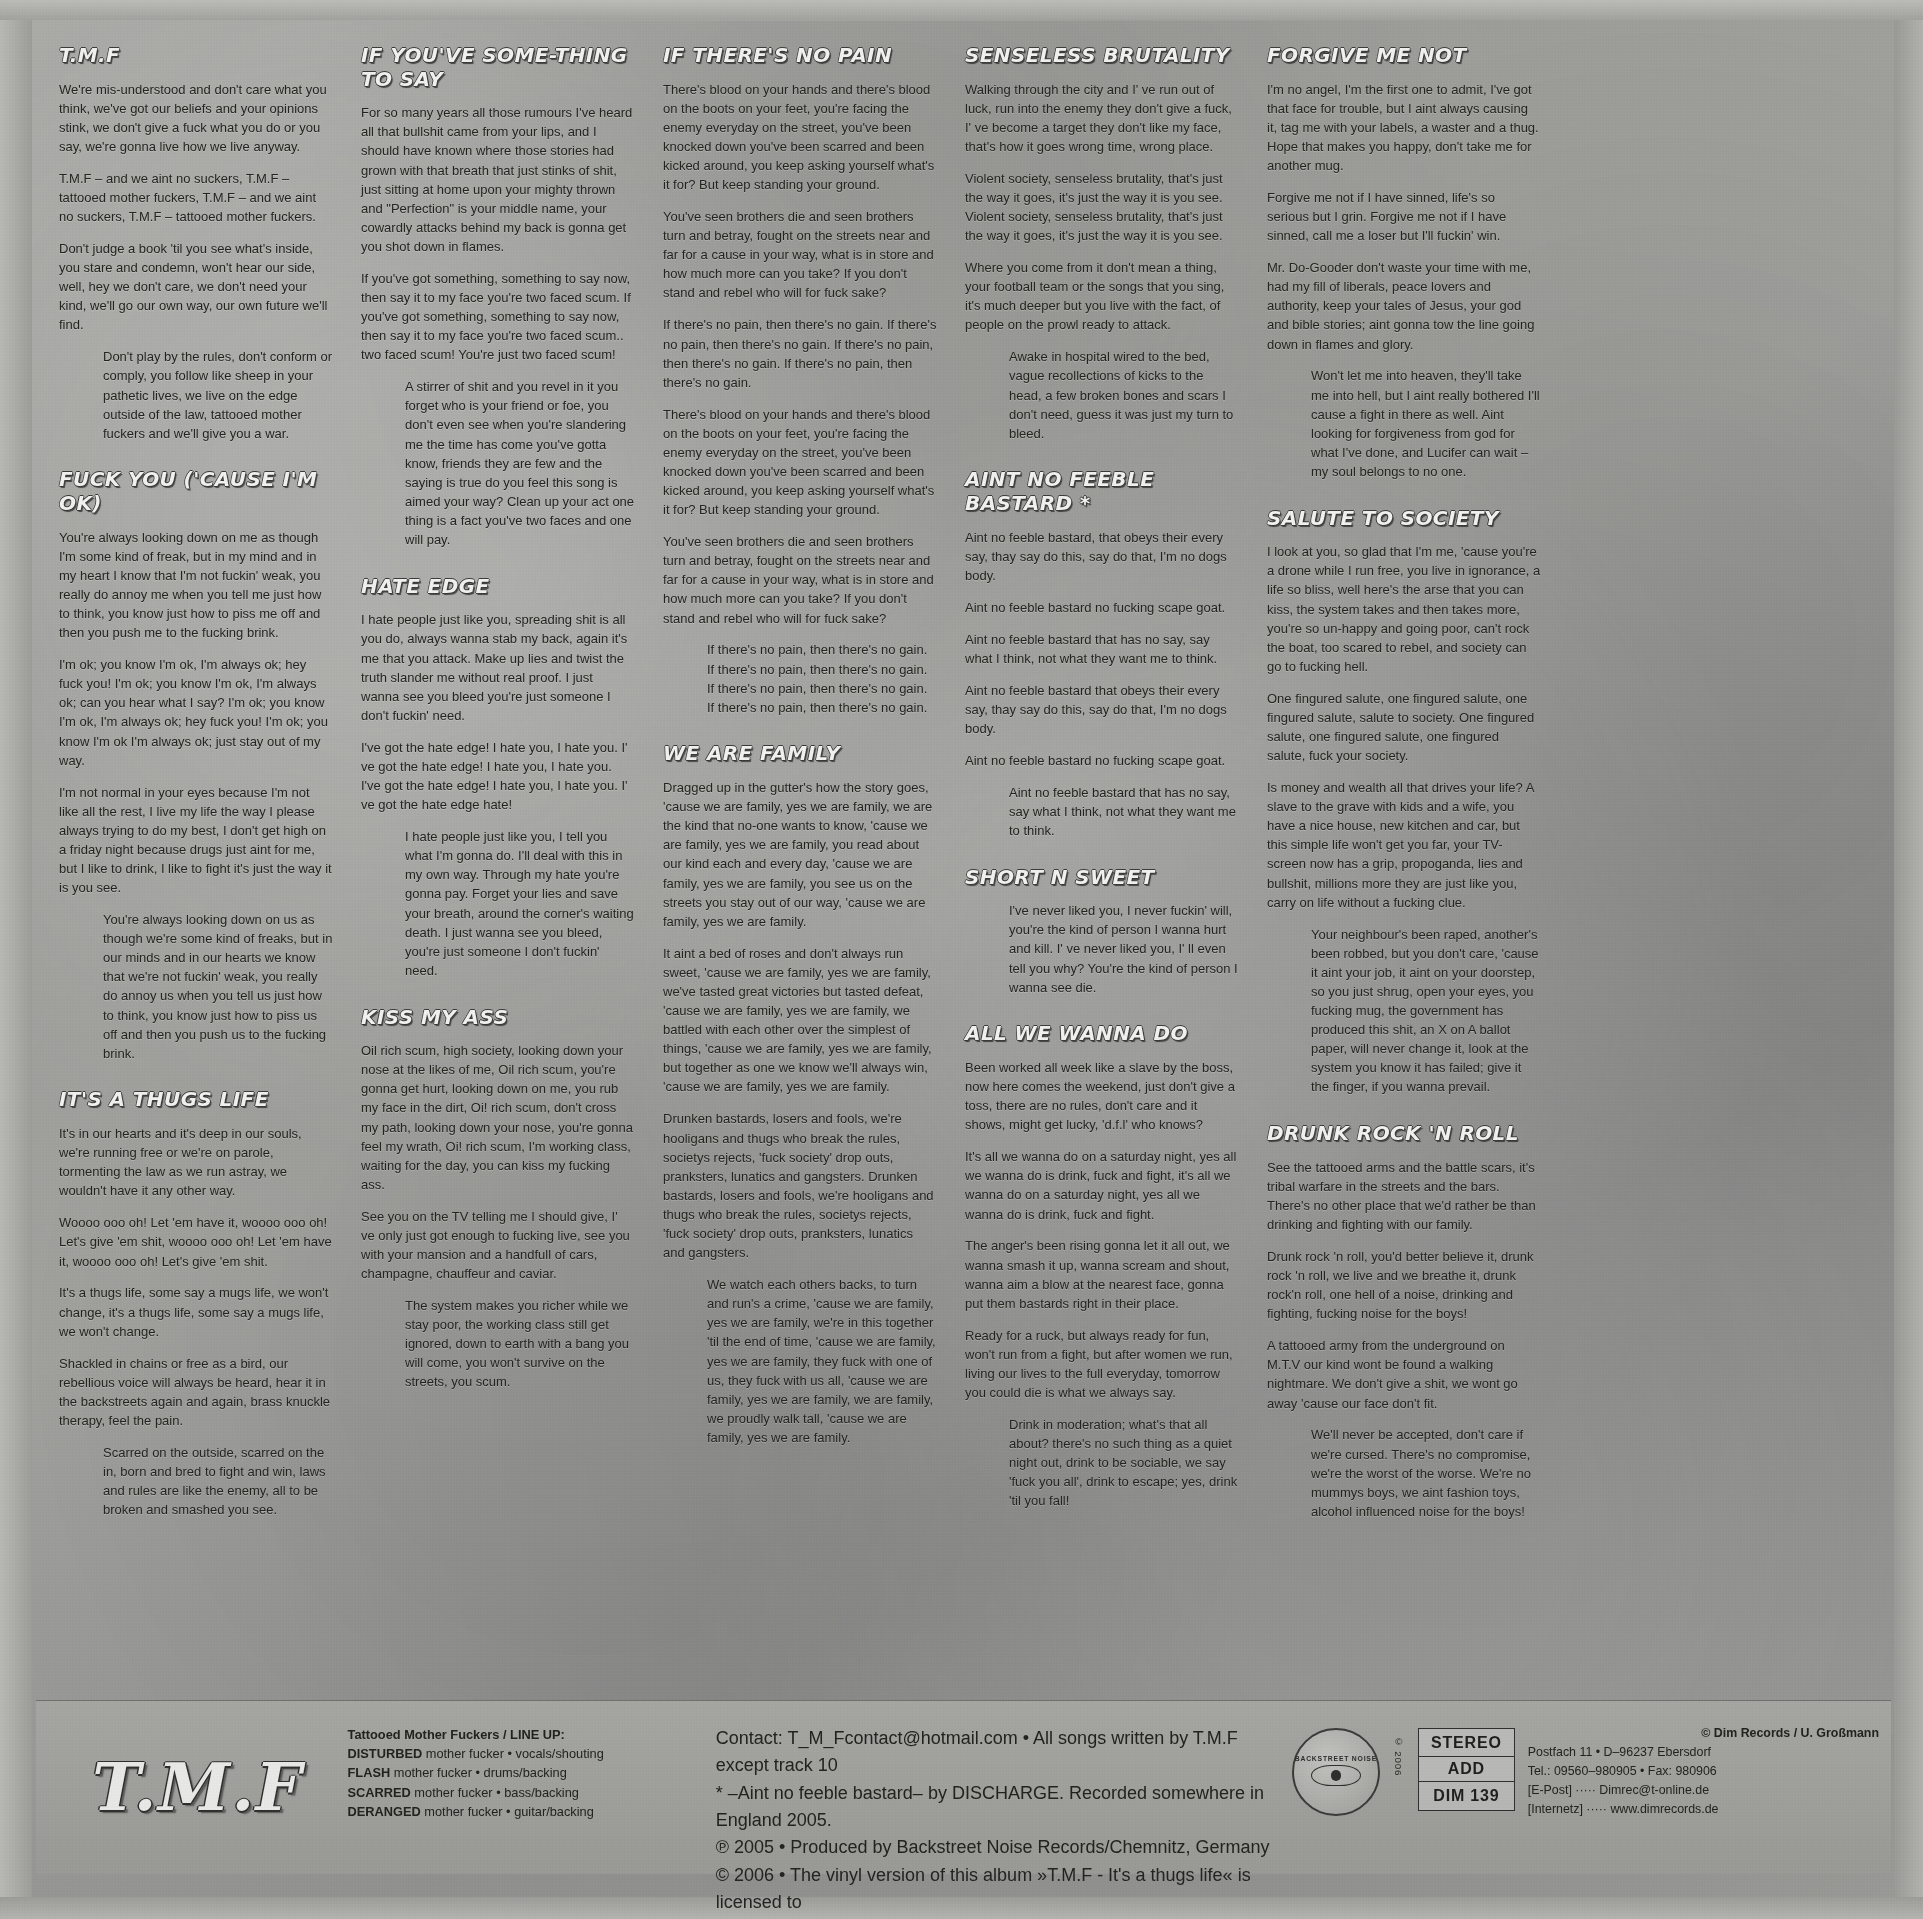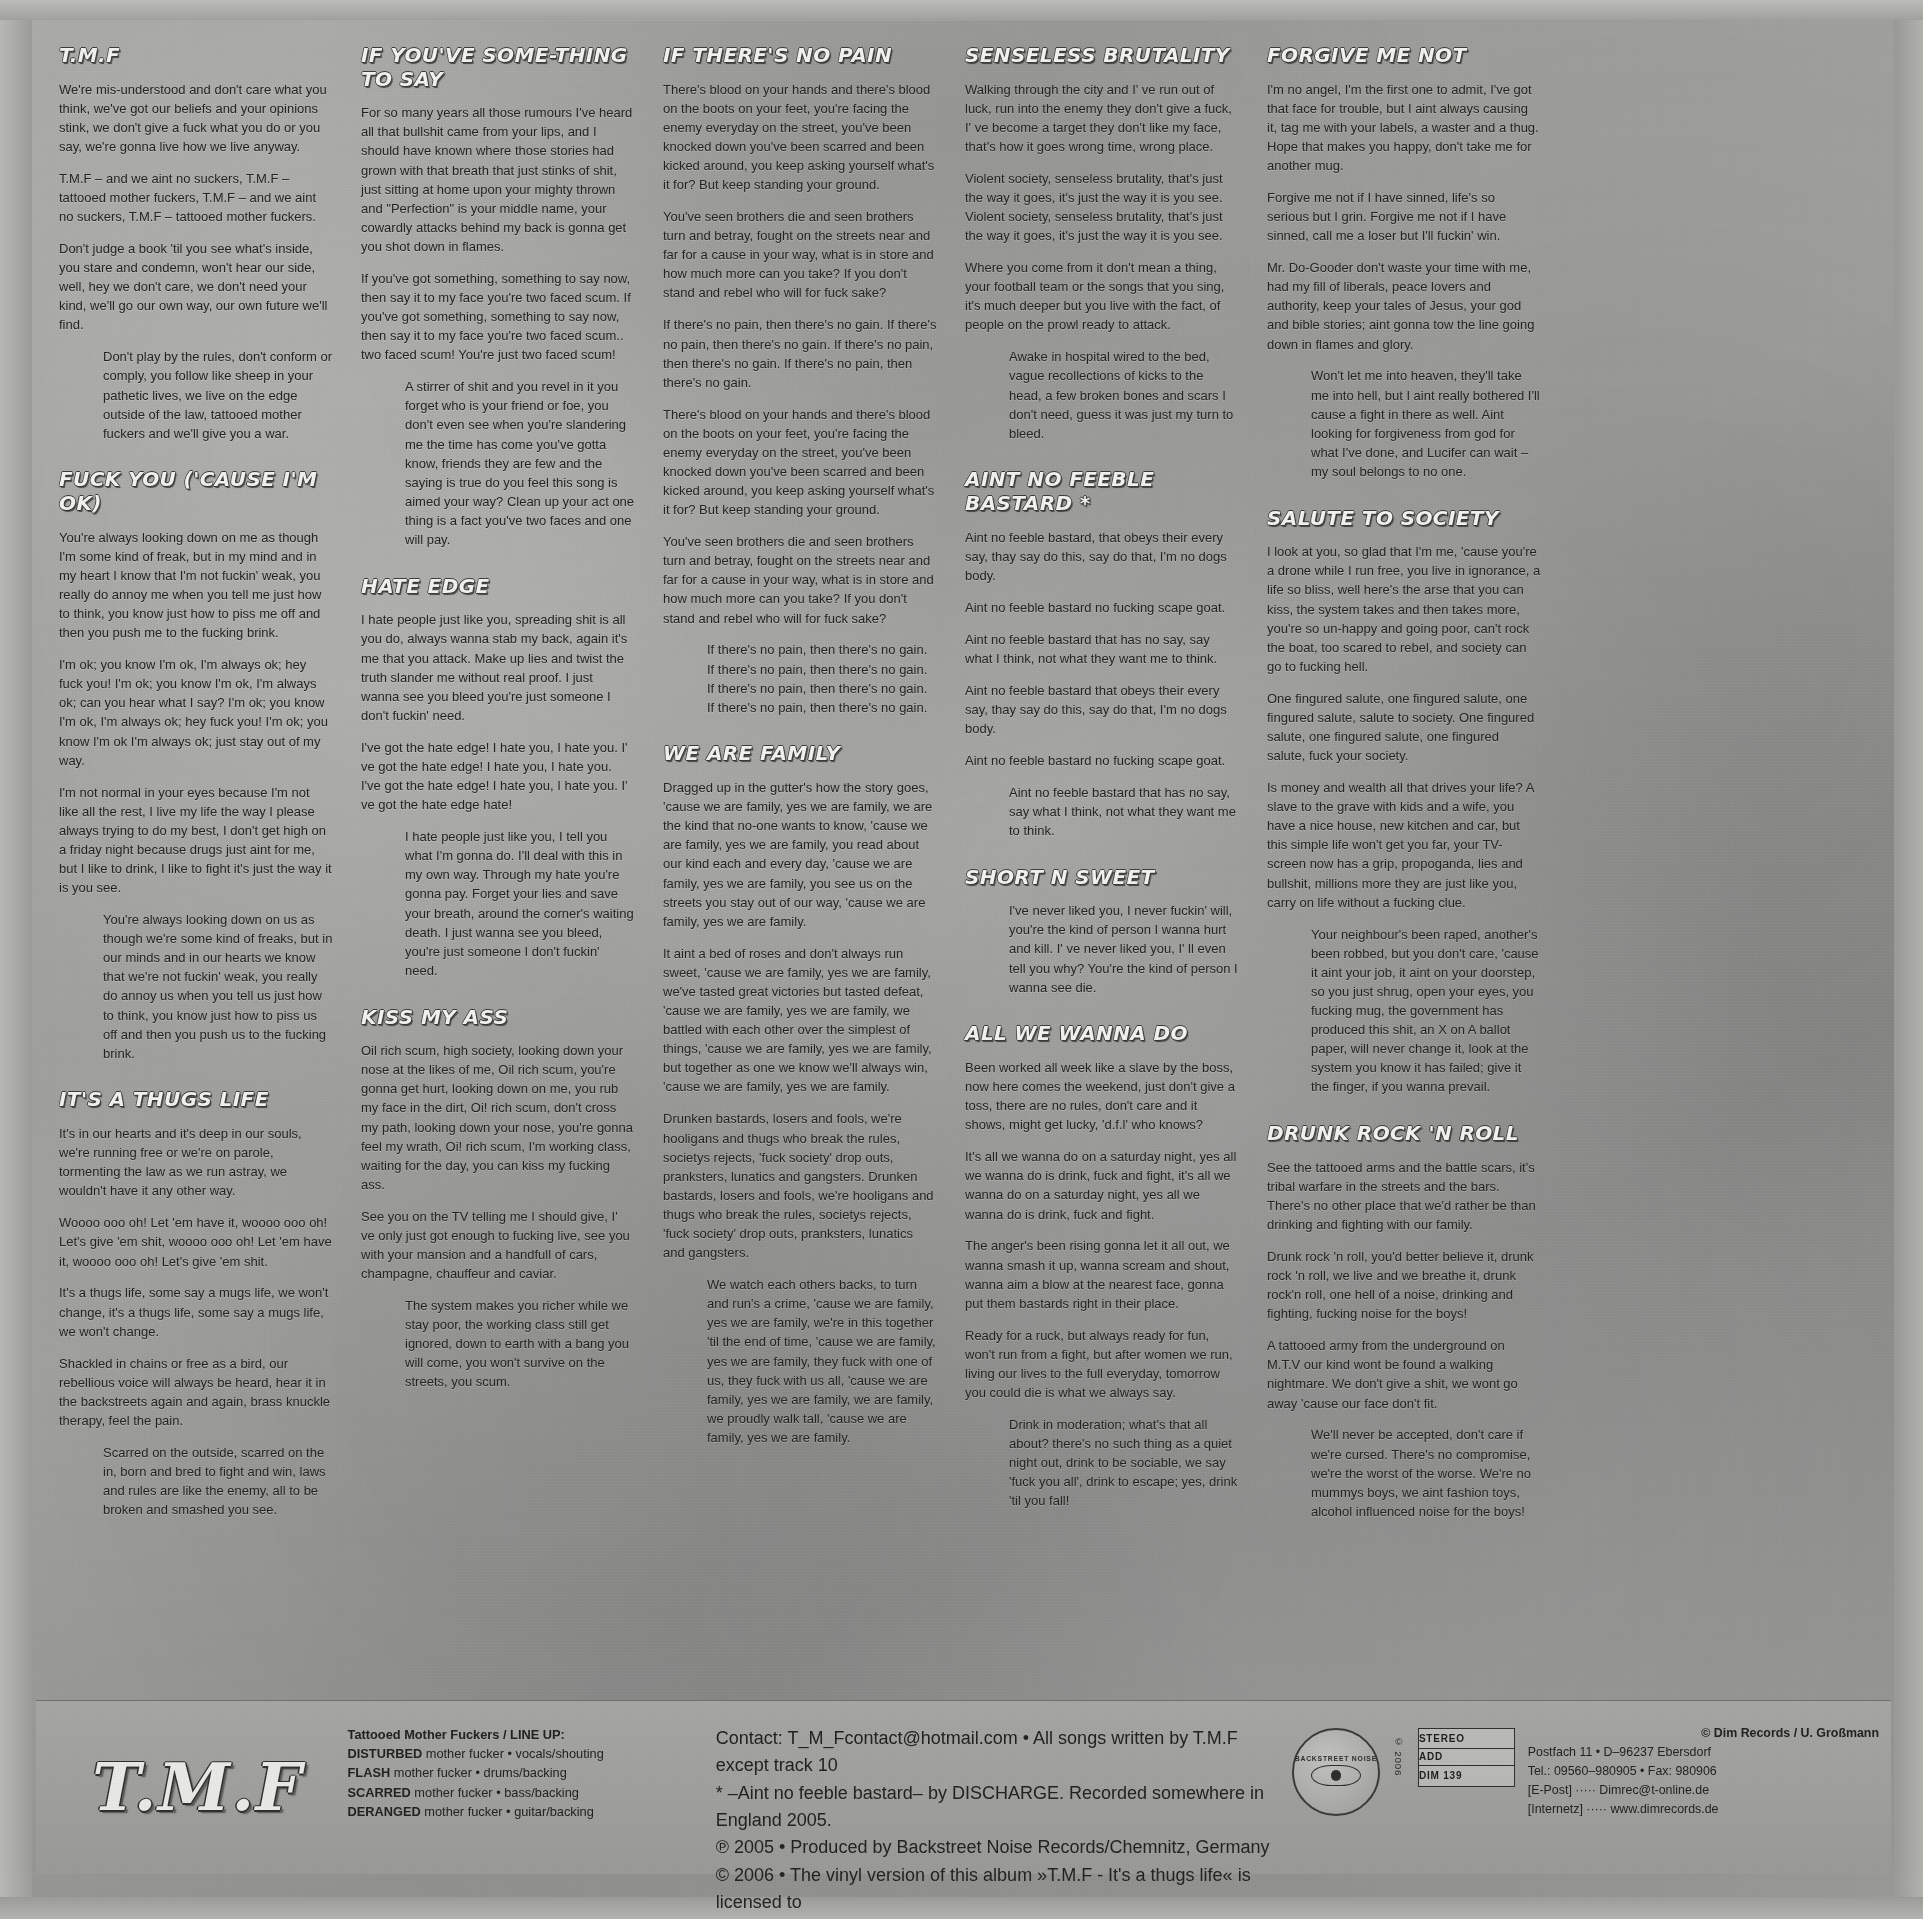--- a/index.html
+++ b/index.html
@@ -173,22 +173,22 @@
   .copyyear {
     font-size: 9.8px;
     color: #2a2a27;
     writing-mode: vertical-rl;
     margin-top: 7.5px;
     letter-spacing: 0.8px;
   }
   .stereo-box {
     border: 1.5px solid #2f2f2d;
     width: 95px;
-    text-align: left;
-    font-size: 10px;
+    text-align: center;
+    font-size: 16px;
     line-height: 1.35;
     color: #1f1f1c;
     background: rgba(230,230,228,0.35);
     padding: 3px 0 3.8px 0;
     font-weight: bold;
     letter-spacing: 0.8px;
   }
   .stereo-box .add { border-top: 1.5px solid #2f2f2d; border-bottom: 1.5px solid #2f2f2d; margin: 2.3px 0; padding: 1.5px 0;}
   .label-block {
     width: 353px;

